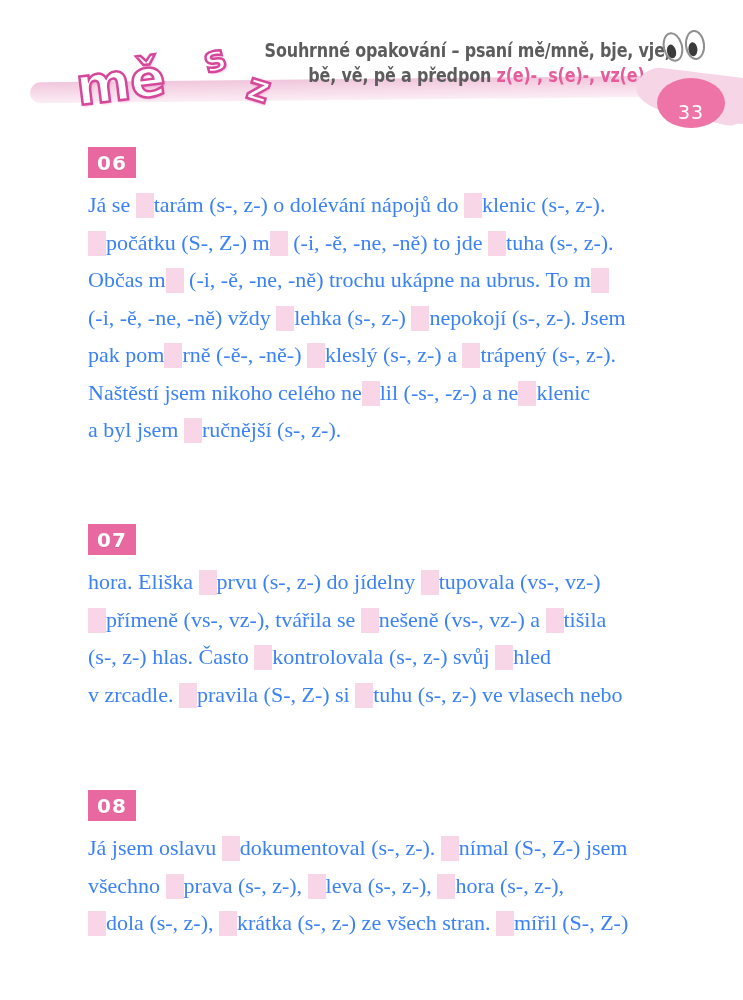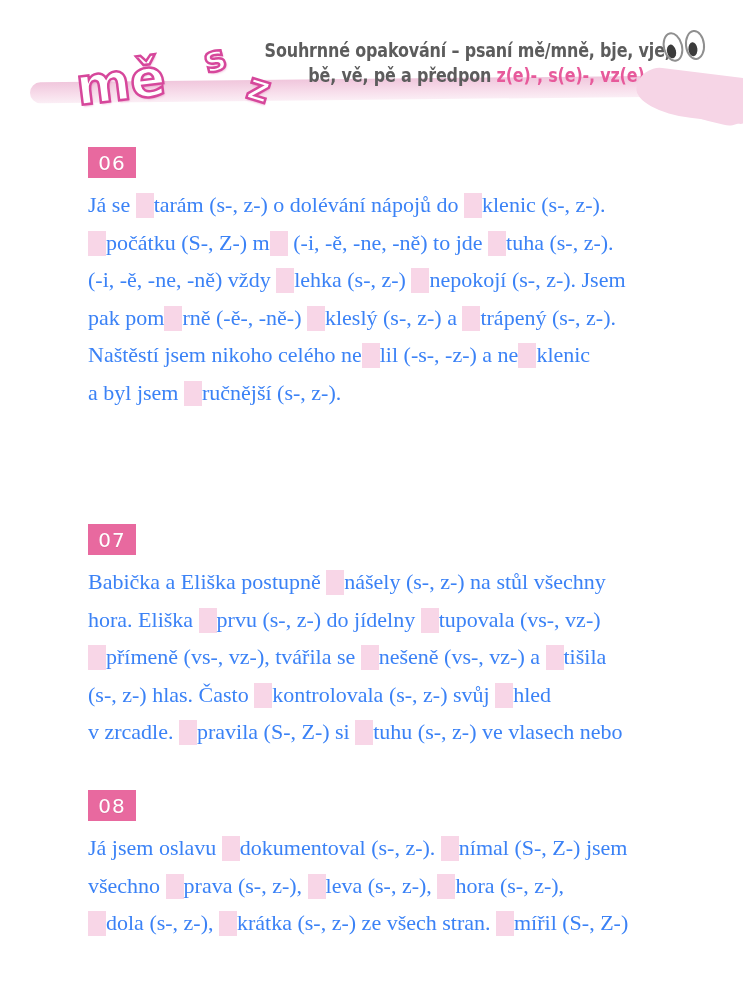--- a/index.html
+++ b/index.html
@@ -62,21 +62,21 @@
   .eye-l{right:60px;top:12px;transform:rotate(-14deg);}
   .eye-r{right:38px;top:10px;transform:rotate(-6deg);}
   
   .exercise{position:absolute;left:88px;width:580px;}
   #ex-06{top:147px;}
   #ex-07{top:524px;}
   #ex-08{top:790px;}
   .badge{
     width:48px;height:31px;background:#e8699f;
     display:flex;align-items:center;justify-content:center;
-    font-family:"DejaVu Sans",sans-serif;font-weight:normal;font-size:20px;
+    font-family:"DejaVu Sans",sans-serif;font-weight:bold;font-size:20px;
     color:#ffffff;letter-spacing:1px;margin-bottom:8px;
     text-shadow:0 1px 0 rgba(0,0,0,0.06);
   }
   .ex-line{
     font-family:"Liberation Serif",serif;font-size:22px;line-height:37.5px;
     color:#3b82f6;white-space:nowrap;
   }
   .gap{
     display:inline-block;width:18px;height:25px;background:#f8d6e7;
     vertical-align:-6px;
@@ -99,39 +99,42 @@
     <div class="title">
       <div class="tl">Souhrnné opakování – psaní mě/mně, bje, vje,</div>
       <div class="tl"><span>bě, vě, pě a předpon </span><span class="accent">z(e)-, s(e)-, vz(e)-</span></div>
     </div>
 
     <div class="corner">
       <div class="wing"></div>
       <div class="wing2"></div>
       <div class="eye eye-l"></div>
       <div class="eye eye-r"></div>
+      <div class="blob">
+        <span class="num">33</span>
+      </div>
     </div>
   </header>
 
   <main id="exercises">
       <section class="exercise" id="ex-06">
         <div class="badge">06</div>
         <div class="ex-body">
           <div class="ex-line"><span>Já se </span><span class="gap"></span><span>tarám (s-, z-) o dolévání nápojů do </span><span class="gap"></span><span>klenic (s-, z-).</span></div>
           <div class="ex-line"><span class="gap"></span><span>počátku (S-, Z-) m</span><span class="gap"></span><span> (-i, -ě, -ne, -ně) to jde </span><span class="gap"></span><span>tuha (s-, z-).</span></div>
+          <div class="ex-line"><span>Občas m</span><span class="gap"></span><span> (-i, -ě, -ne, -ně) trochu ukápne na ubrus. To m</span><span class="gap"></span></div>
           <div class="ex-line"><span>(-i, -ě, -ne, -ně) vždy </span><span class="gap"></span><span>lehka (s-, z-) </span><span class="gap"></span><span>nepokojí (s-, z-). Jsem</span></div>
           <div class="ex-line"><span>pak pom</span><span class="gap"></span><span>rně (-ě-, -ně-) </span><span class="gap"></span><span>kleslý (s-, z-) a </span><span class="gap"></span><span>trápený (s-, z-).</span></div>
           <div class="ex-line"><span>Naštěstí jsem nikoho celého ne</span><span class="gap"></span><span>lil (-s-, -z-) a ne</span><span class="gap"></span><span>klenic</span></div>
           <div class="ex-line"><span>a byl jsem </span><span class="gap"></span><span>ručnější (s-, z-).</span></div>
         </div>
       </section>
       <section class="exercise" id="ex-07">
         <div class="badge">07</div>
         <div class="ex-body">
-          <div class="ex-line"><span>Babička a Eliška postupně </span><span class="gap"></span><span>nášely (s-, z-) na stůl všechny</span></div>
           <div class="ex-line"><span>hora. Eliška </span><span class="gap"></span><span>prvu (s-, z-) do jídelny </span><span class="gap"></span><span>tupovala (vs-, vz-)</span></div>
           <div class="ex-line"><span class="gap"></span><span>přímeně (vs-, vz-), tvářila se </span><span class="gap"></span><span>nešeně (vs-, vz-) a </span><span class="gap"></span><span>tišila</span></div>
           <div class="ex-line"><span>(s-, z-) hlas. Často </span><span class="gap"></span><span>kontrolovala (s-, z-) svůj </span><span class="gap"></span><span>hled</span></div>
           <div class="ex-line"><span>v zrcadle. </span><span class="gap"></span><span>pravila (S-, Z-) si </span><span class="gap"></span><span>tuhu (s-, z-) ve vlasech nebo</span></div>
         </div>
       </section>
       <section class="exercise" id="ex-08">
         <div class="badge">08</div>
         <div class="ex-body">
           <div class="ex-line"><span>Já jsem oslavu </span><span class="gap"></span><span>dokumentoval (s-, z-). </span><span class="gap"></span><span>nímal (S-, Z-) jsem</span></div>

